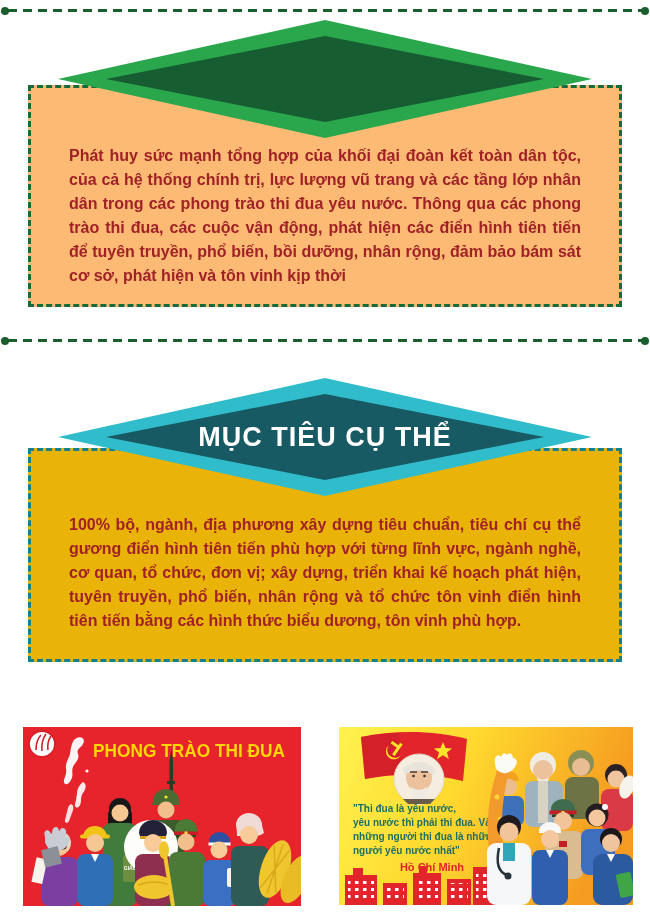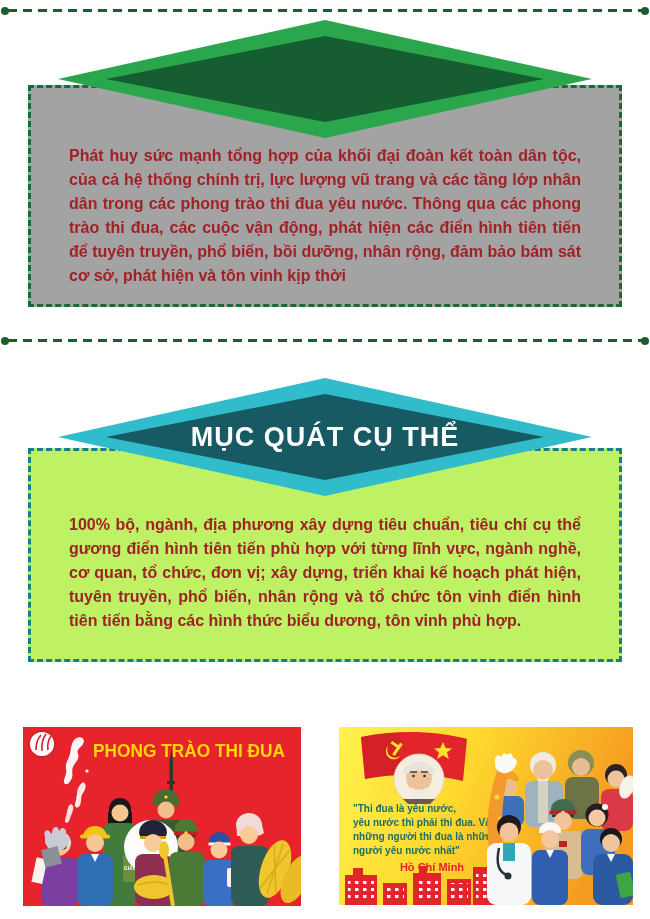--- a/index.html
+++ b/index.html
@@ -6,22 +6,22 @@
   .page{position:relative;width:650px;height:919px;background:#fff;overflow:hidden;
         font-family:"Liberation Sans",sans-serif;}
   
   .rule{position:absolute;left:8px;right:8px;height:3px;
         background:repeating-linear-gradient(90deg,#1B5E2E 0 9px,transparent 9px 15px);}
   .rule .dot{position:absolute;top:-2.5px;width:8px;height:8px;border-radius:50%;background:#1B5E2E;}
   .rule .dot.l{left:-7px;} .rule .dot.r{right:-7px;}
   .rule1{top:9px;} .rule2{top:339px;}
   
   .panel{position:absolute;left:28px;width:594px;box-sizing:border-box;border:3px dashed #166B38;}
-  .panel1{top:85px;height:222px;background:#a3a3a3;}
-  .panel2{top:448px;height:214px;background:#bef264;border-color:#13808E;}
+  .panel1{top:85px;height:222px;background:#fdba74;}
+  .panel2{top:448px;height:214px;background:#eab308;border-color:#13808E;}
   .panel p{margin:0;padding:56px 38px 0 38px;font-size:16px;line-height:24px;font-weight:bold;
            text-align:justify;color:#A02126;}
   .panel2 p{padding-top:62px;}
   
   .diamond{position:absolute;left:58px;top:20px;width:534px;height:118px;}
   .diamond2{top:378px;}
   .banner-title{position:absolute;left:58px;width:534px;text-align:center;color:#ffffff;
                 font-weight:bold;font-size:27px;letter-spacing:1px;line-height:44px;height:44px;}
   .banner-title1{top:57px;} .banner-title2{top:415px;}
   
@@ -53,21 +53,21 @@
     <span class="dot r"></span>
   </div>
 
   <div class="panel panel2">
     <p>100% bộ, ngành, địa phương xây dựng tiêu chuẩn, tiêu chí cụ thể gương điển hình tiên tiến phù hợp với từng lĩnh vực, ngành nghề, cơ quan, tổ chức, đơn vị; xây dựng, triển khai kế hoạch phát hiện, tuyên truyền, phổ biến, nhân rộng và tổ chức tôn vinh điển hình tiên tiến bằng các hình thức biểu dương, tôn vinh phù hợp.</p>
   </div>
   <svg class="diamond diamond2" viewBox="0 0 534 118">
     <polygon points="267,0 534,59 267,118 0,59" fill="#31BCCB"></polygon>
     <polygon points="267,16 486,59 267,102 48,59" fill="#175A63"></polygon>
   </svg>
-  <div class="banner-title banner-title2">MỤC QUÁT CỤ THỂ</div>
+  <div class="banner-title banner-title2">MỤC TIÊU CỤ THỂ</div>
 
   <svg class="poster poster-left" viewBox="0 0 278 179">
     <rect width="278" height="179" fill="#E7232B"></rect>
 
     <g>
       <circle cx="19" cy="17" r="13" fill="#ffffff" stroke="#D6202A" stroke-width="1.8"></circle>
       <path d="M13 23 C13 15 15 11 18 8 M19 24 C18 15 20 11 23 7 M25 23 C24 17 26 12 28 9" stroke="#D6202A" stroke-width="1.6" fill="none"></path>
     </g>
 
     <g fill="#ffffff">

